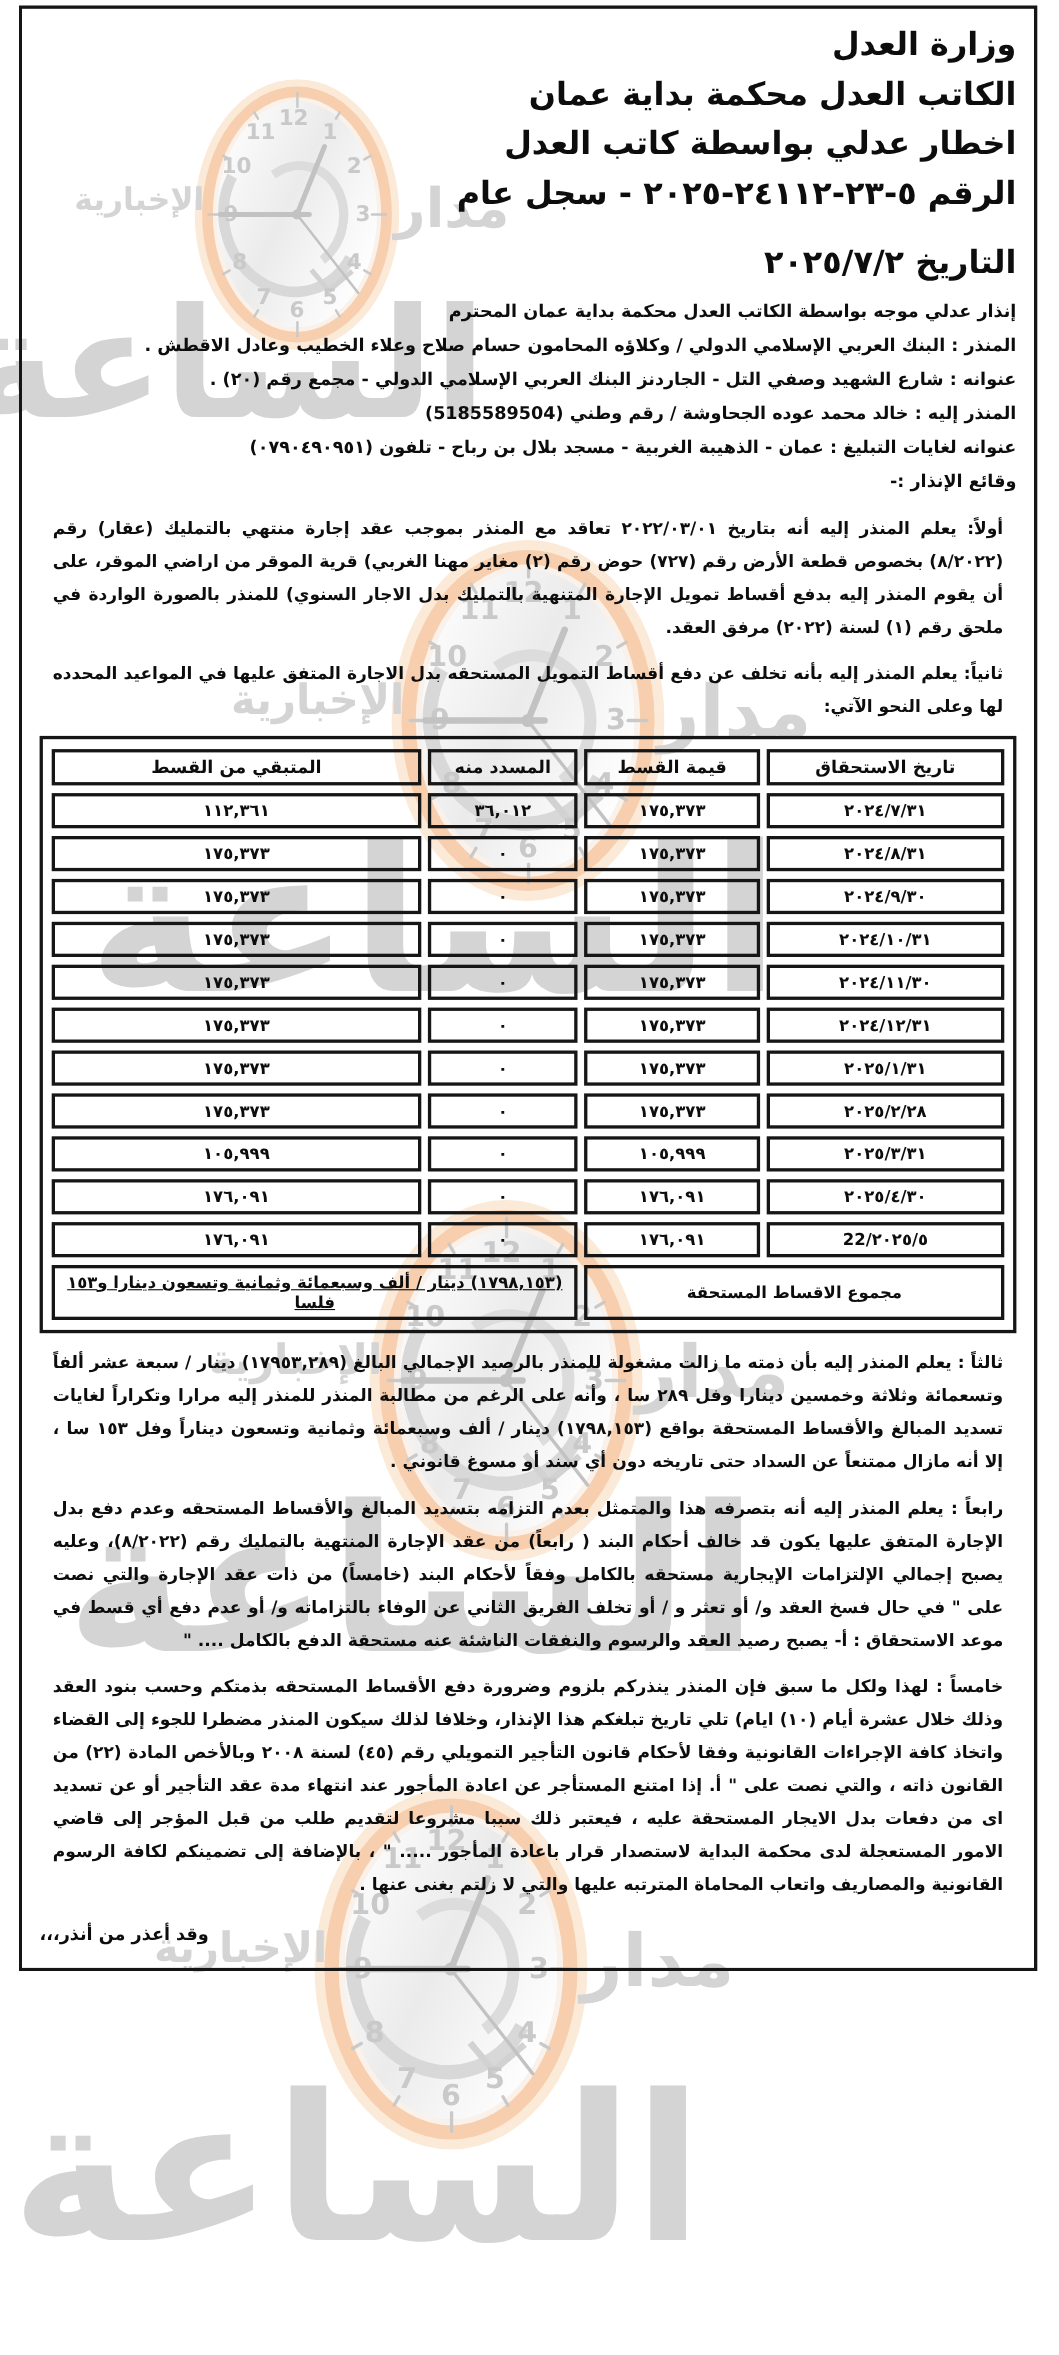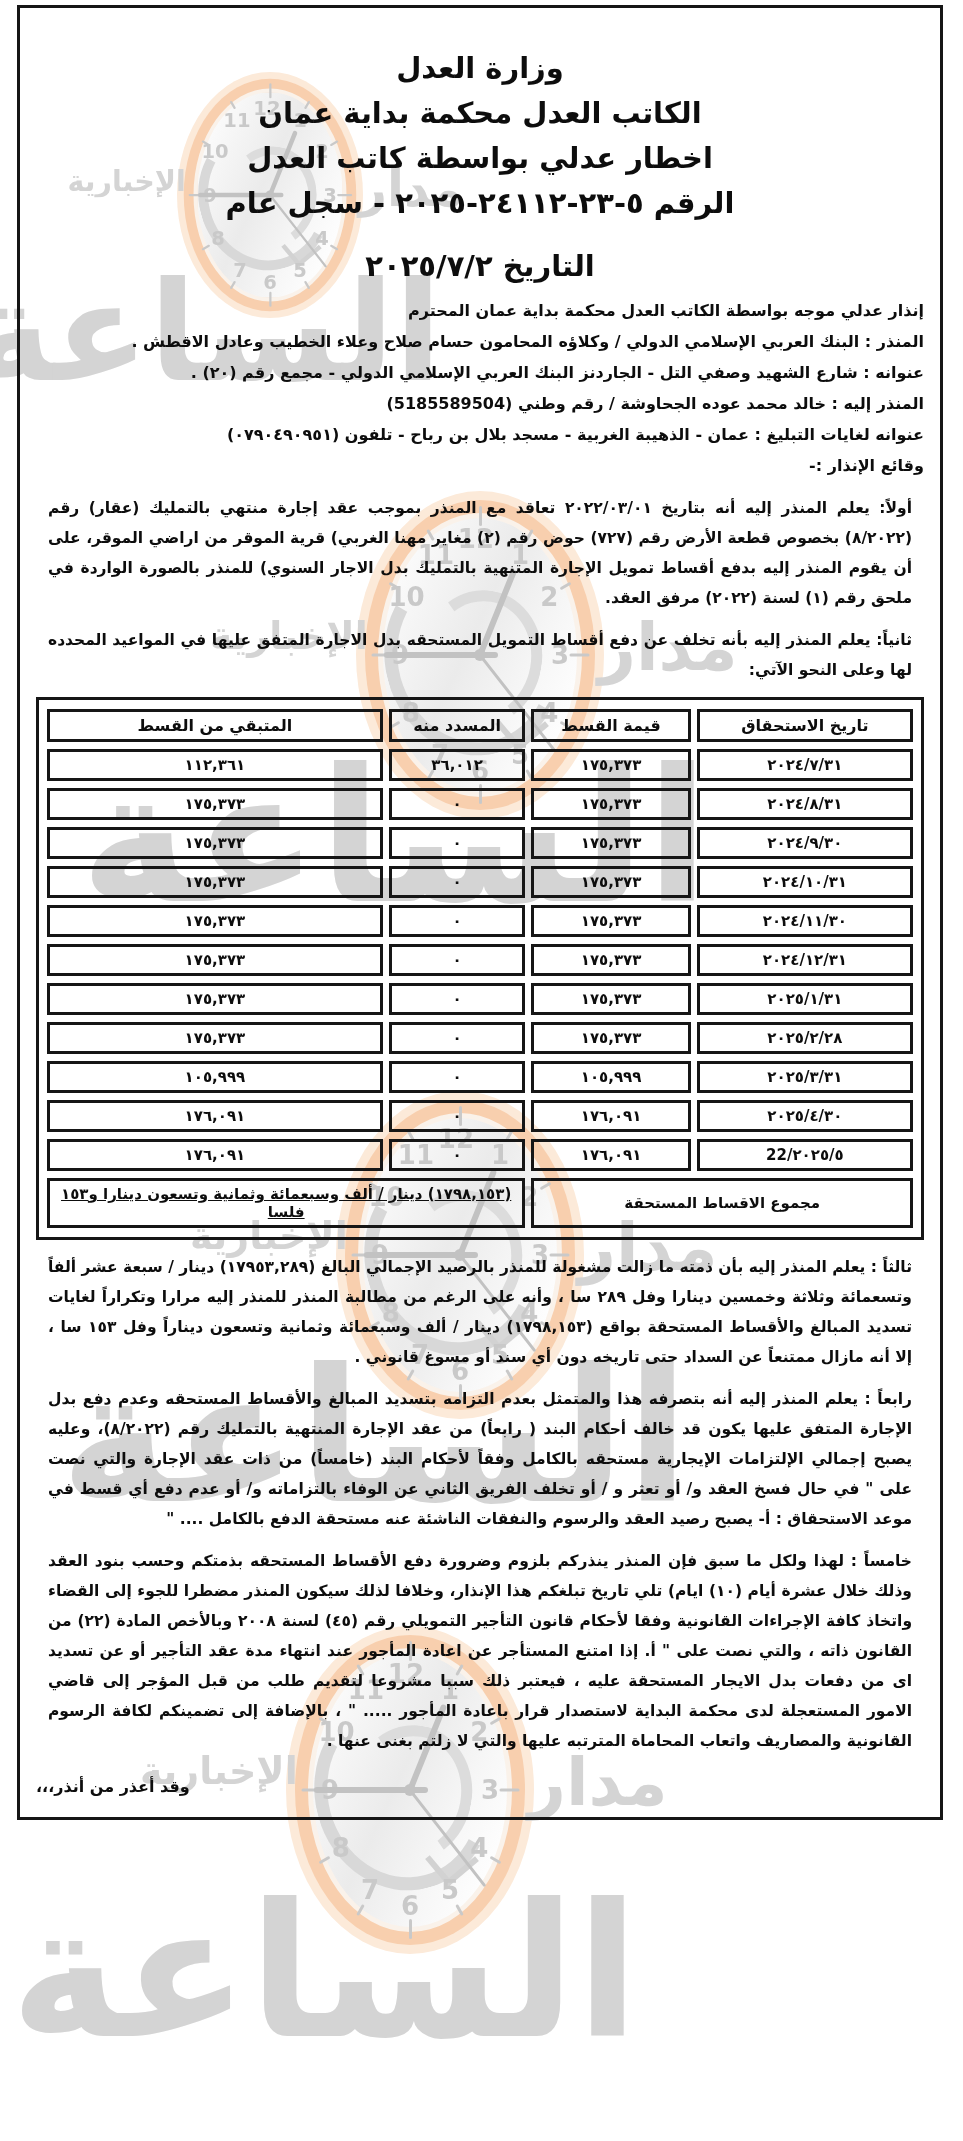--- a/index.html
+++ b/index.html
@@ -30,21 +30,21 @@
   .wm-madar{position:absolute;left:118px;top:-40px;font-size:66px;font-weight:bold;
             color:var(--gray2,#d2d2d2);line-height:1;white-space:nowrap;}
   .wm-ikhbaria{position:absolute;left:-270px;top:-38px;font-size:38px;font-weight:bold;
                color:var(--gray2,#d2d2d2);line-height:1;white-space:nowrap;}
   .wm-alsaa{position:absolute;left:-400px;top:90px;font-size:185px;font-weight:bold;
             color:var(--gray2,#d2d2d2);line-height:1;white-space:nowrap;}
   
   .doc{position:absolute;left:17px;top:5px;width:926px;min-height:1422px;
        border:3px solid #151515;box-sizing:border-box;padding:10px 16px 14px 16px;
        z-index:1;color:#0d0d0d;font-weight:bold;}
-  .hdr{text-align:center;margin-top:28px;}
+  .hdr{}
   .h1{font-size:29px;font-weight:bold;line-height:45px;}
   .hdr-date{margin-top:18px;}
   .docbody{margin-top:6px;}
   .line{margin:0;font-size:16px;line-height:31px;text-align:right;}
   .para{margin:12px;font-size:15.5px;line-height:30px;text-align:justify;}
   
   .tbl-wrap{border:3px solid #161616;padding:2px;margin:6px 0 8px 0;background:transparent;}
   table.tbl{width:100%;border-collapse:separate;border-spacing:6px 7px;table-layout:fixed;}
   table.tbl th,table.tbl td{border:3px solid #161616;text-align:center;
       font-size:15px;font-weight:bold;padding:4px 4px;background:transparent;}

